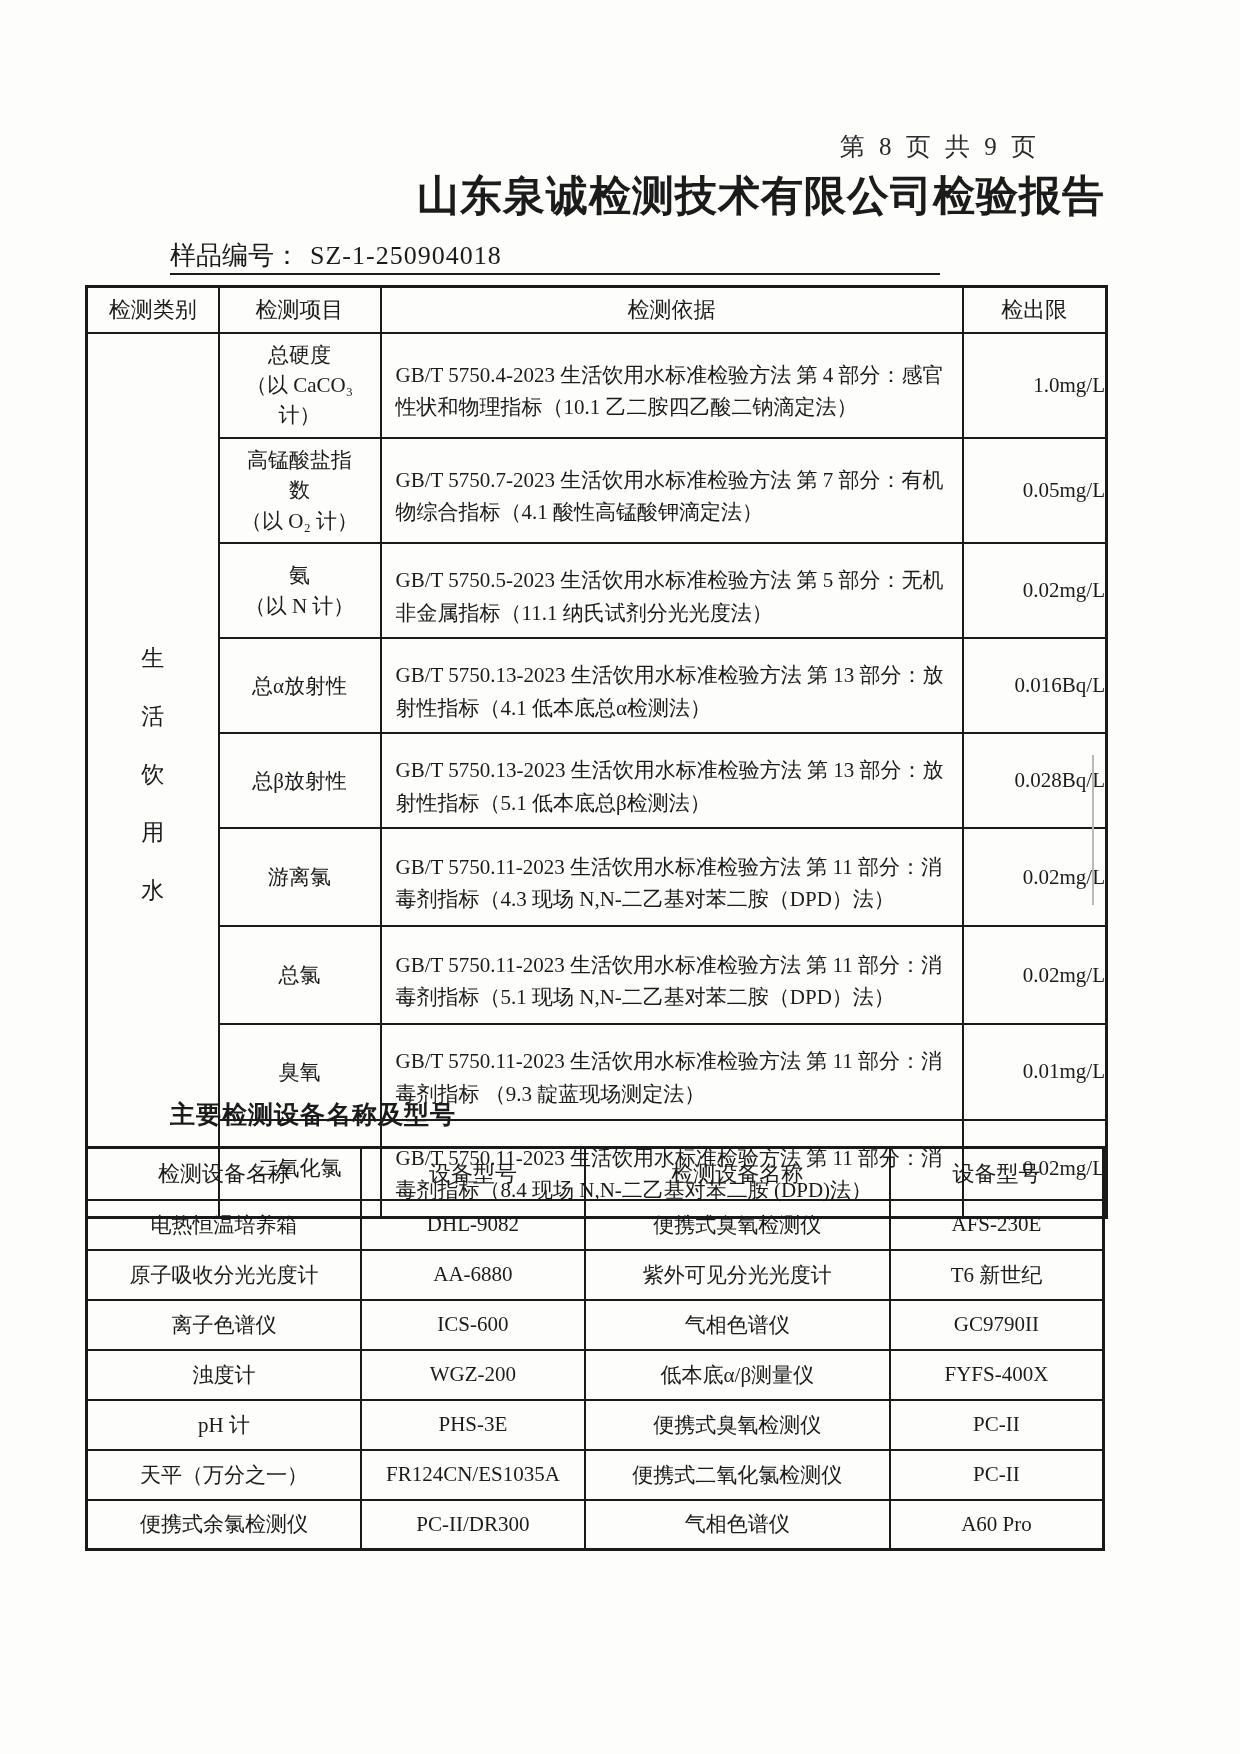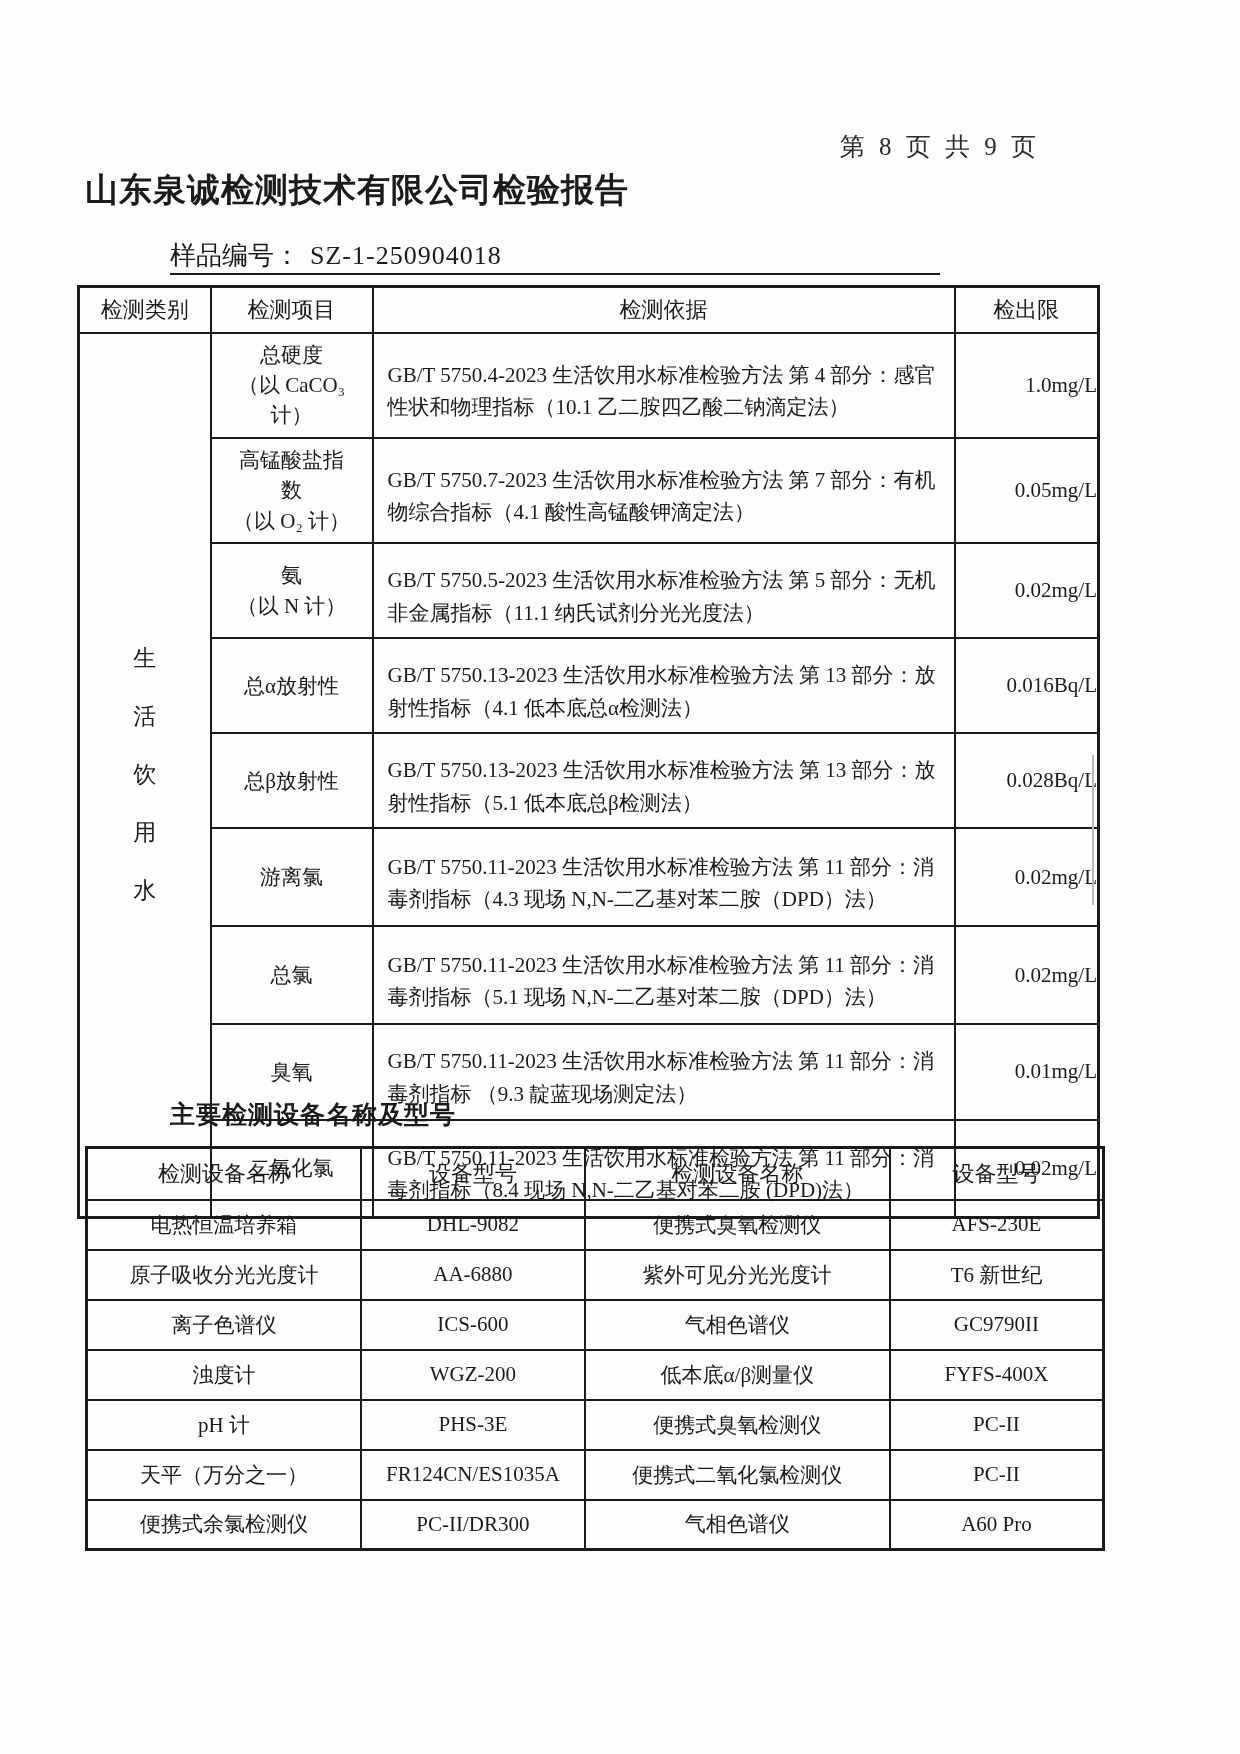--- a/index.html
+++ b/index.html
@@ -21,42 +21,42 @@
     font-size: 25px;
     letter-spacing: 4px;
     color: #2a2a2a;
     margin-top: 48px;
   }
   .report-title {
     position: absolute;
     top: 168px;
     left: 85px;
     width: 1020px;
-    text-align: left;
-    font-size: 33px;
+    text-align: right;
+    font-size: 42px;
     font-weight: bold;
     letter-spacing: 1px;
   }
   .sample-line {
     position: absolute;
     top: 238px;
     left: 170px;
     width: 770px;
     font-size: 26px;
     border-bottom: 2px solid #1b1b1b;
     white-space: nowrap;
   }
   .sample-line .num { margin-left: 10px; letter-spacing: 1px; }
 
   table { border-collapse: collapse; table-layout: fixed; }
 
   .test-table {
     position: absolute;
     top: 285px;
-    left: 77px;
+    left: 85px;
     width: 1020px;
     font-size: 21px;
   }
   .test-table th, .test-table td {
     border: 2px solid #1a1a1a;
     vertical-align: middle;
   }
   .test-table { border: 3px solid #1a1a1a; }
   .test-table th {
     font-weight: normal;

